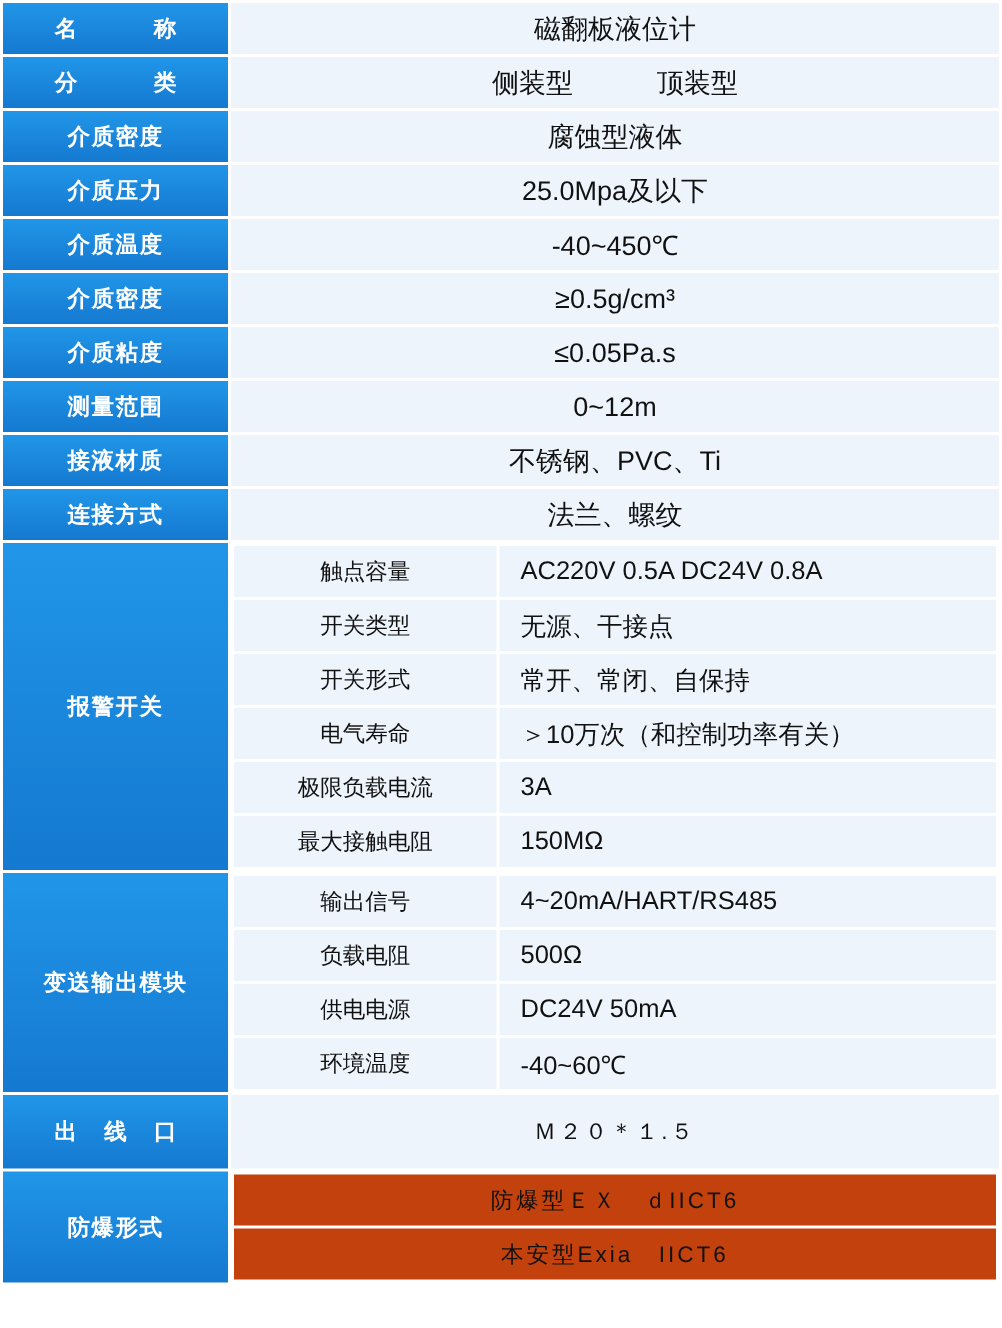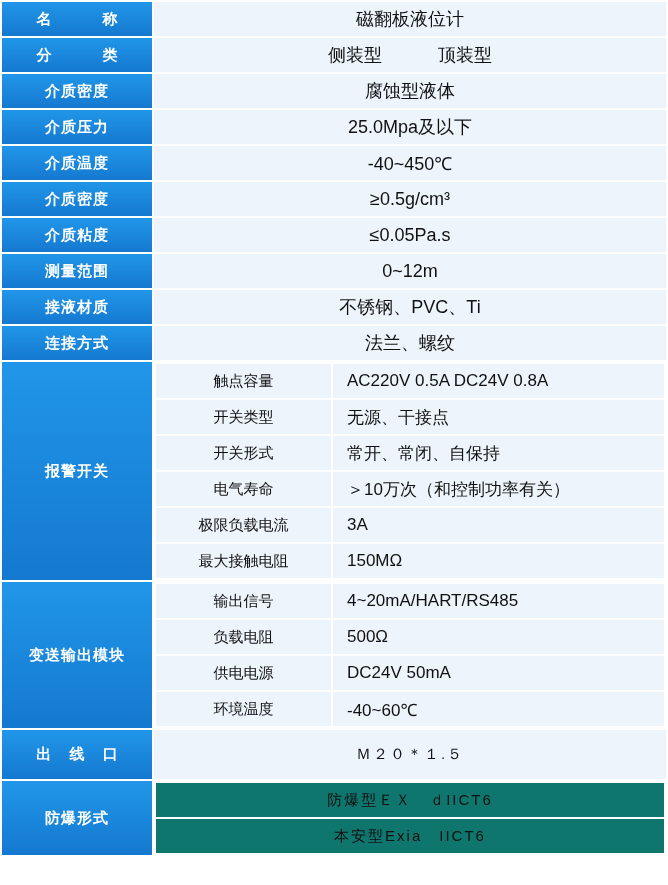--- a/index.html
+++ b/index.html
@@ -92,21 +92,21 @@
   .nested-wrap {
     padding: 0;
   }
   .ex-table {
     width: 100%;
     border-collapse: separate;
     border-spacing: 2px 2px;
     table-layout: fixed;
   }
   .ex-val {
-    background: #0f766e;
+    background: #c2410c;
     color: #111111;
     font-size: 15px;
     text-align: center;
     height: 34px;
     letter-spacing: 2px;
   }
 </style>
 </head>
 <body>
 

